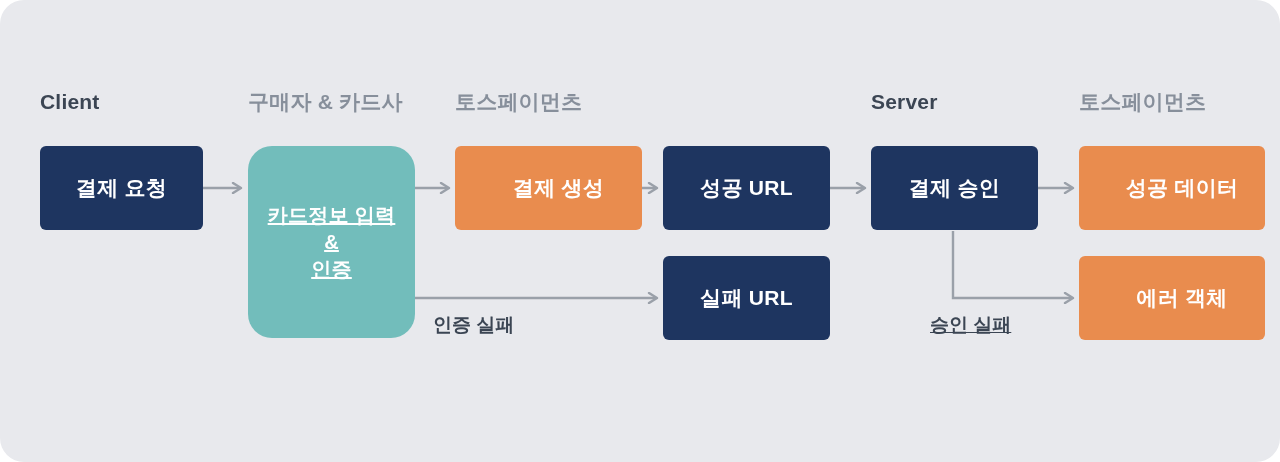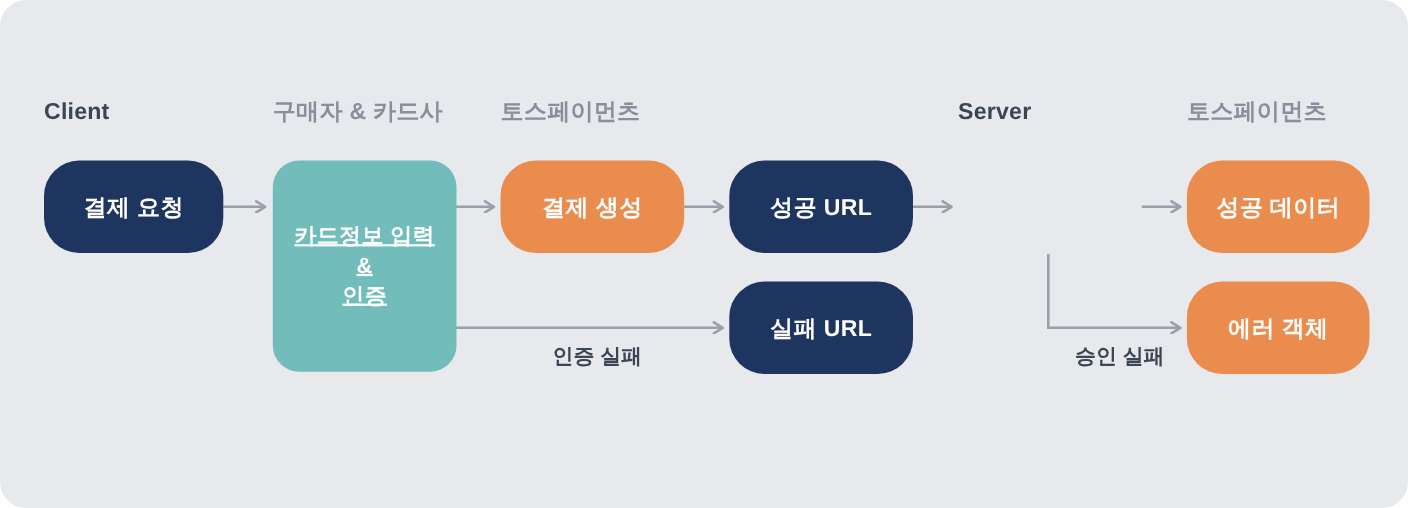--- a/index.html
+++ b/index.html
@@ -24,35 +24,35 @@
     font-size: 21px;
     font-weight: 600;
     letter-spacing: 0.2px;
     white-space: nowrap;
   }
   .col-header.en { color: #3b4553; }
   .col-header.ko { color: #878f9b; }
 
   .node {
     position: absolute;
-    border-radius: 32px;
+    border-radius: 6px;
     display: flex;
     flex-direction: column;
     align-items: center;
     justify-content: center;
     color: #ffffff;
     font-size: 21px;
     font-weight: 700;
     text-align: center;
     letter-spacing: 0.3px;
     white-space: nowrap;
   }
   .node.navy   { background: #1e3560; }
   .node.teal   { background: #72bdbb; }
-  .node.orange { background: #e98c4e; }
+  .node.orange { background: #e98c4e; padding-left: 20px; }
 
   .row1 { top: 146px; height: 84px; }
   .row2 { top: 256px; height: 84px; }
 
   .c1 { left: 40px;   width: 163px; }
   .c2 { left: 248px;  width: 167px; }
   .c3 { left: 455px;  width: 167px; }
   .c4 { left: 663px;  width: 167px; }
   .c5 { left: 871px;  width: 167px; }
   .c6 { left: 1079px; width: 166px; }
@@ -65,28 +65,27 @@
     left: 0; top: 0;
     width: 1280px;
     height: 462px;
     pointer-events: none;
   }
   .edge-label {
     position: absolute;
     top: 313px;
     height: 24px;
     line-height: 24px;
-    text-align: center;
     font-size: 19px;
     font-weight: 600;
     color: #3b4553;
     white-space: nowrap;
   }
   .edge-label.auth    { left: 433px; width: 220px; }
-  .edge-label.confirm { left: 930px; width: 176px; }
+  .edge-label.confirm { left: 930px; width: 176px; text-decoration: underline; }
 </style>
 </head>
 <body>
 
 <div class="canvas">
 
   <div class="col-header en c1">Client</div>
   <div class="col-header ko c2">구매자 &amp; 카드사</div>
   <div class="col-header ko c3">토스페이먼츠</div>
   <div class="col-header en c5">Server</div>
@@ -120,20 +119,23 @@
   </div>
 
   <div class="node orange row1 c3">
     <span>결제 생성</span>
   </div>
 
   <div class="node navy row1 c4">
     <span>성공 URL</span>
   </div>
 
+  <div class="node navy row1 c5">
+    <span>결제 승인</span>
+  </div>
 
   <div class="node orange row1 c6">
     <span>성공 데이터</span>
   </div>
 
   <div class="node orange row2 c6">
     <span>에러 객체</span>
   </div>
 
   <div class="node navy row2 c4">

